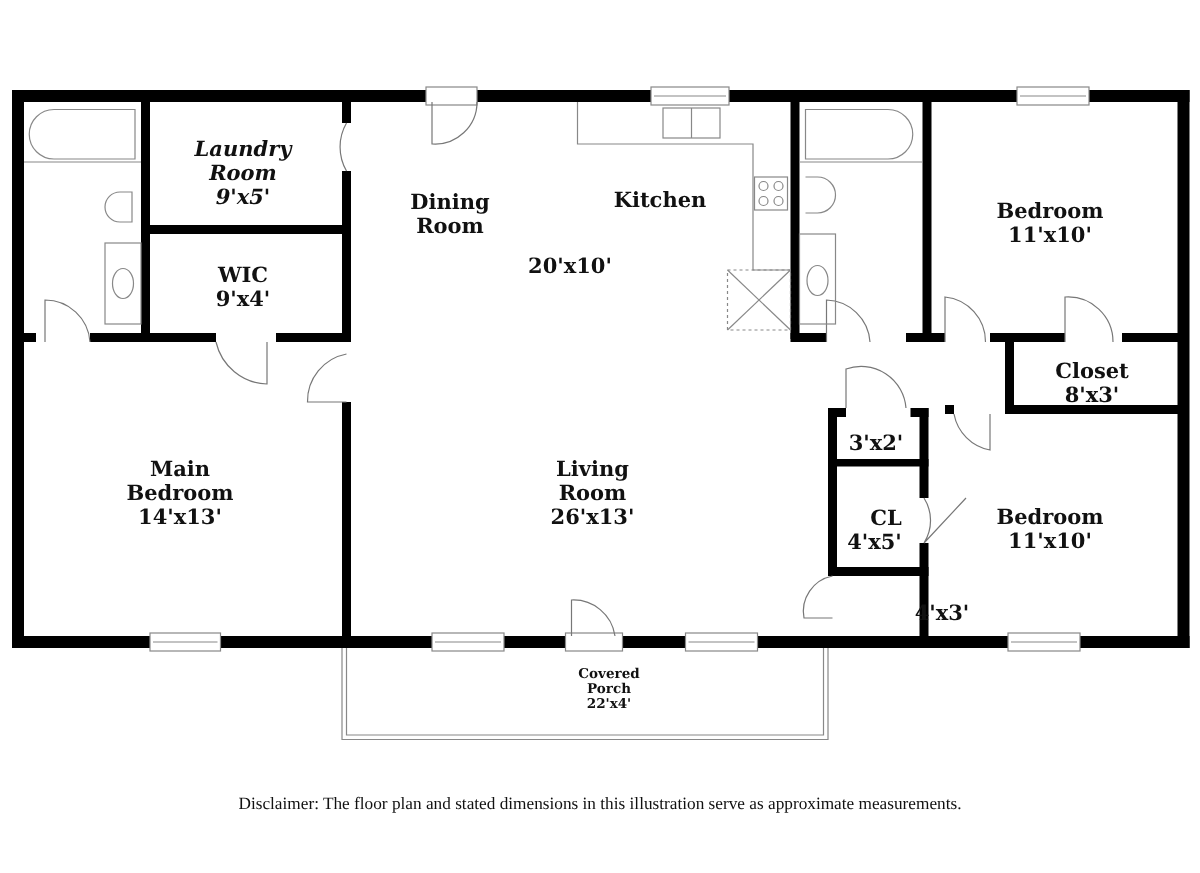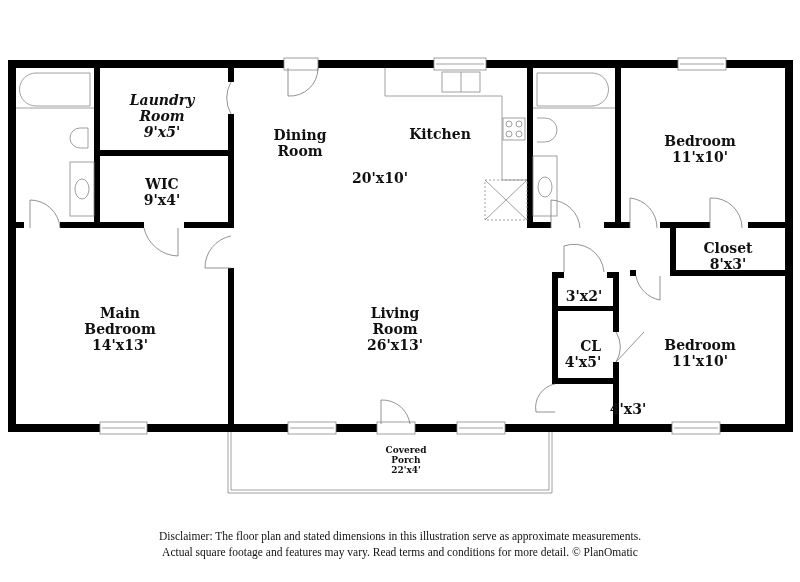--- a/index.html
+++ b/index.html
@@ -146,14 +146,13 @@
 4'x5'</div>
 <div class="label" style="left:700px;top:337px;white-space:pre;">Bedroom
 11'x10'</div>
 <div class="label" style="left:608px;top:401px;white-space:pre;margin-left:20px;">4'x3'</div>
 <div class="label small" style="left:393px;top:445px;white-space:pre;margin-left:13px;">Covered
 Porch
 22'x4'</div>
 
 <div class="disclaimer">
   <div>Disclaimer: The floor plan and stated dimensions in this illustration serve as approximate measurements.</div>
-  <div>Actual square footage and features may vary. Read terms and conditions for more detail. © PlanOmatic</div>
 </div>
 
 </body></html>

